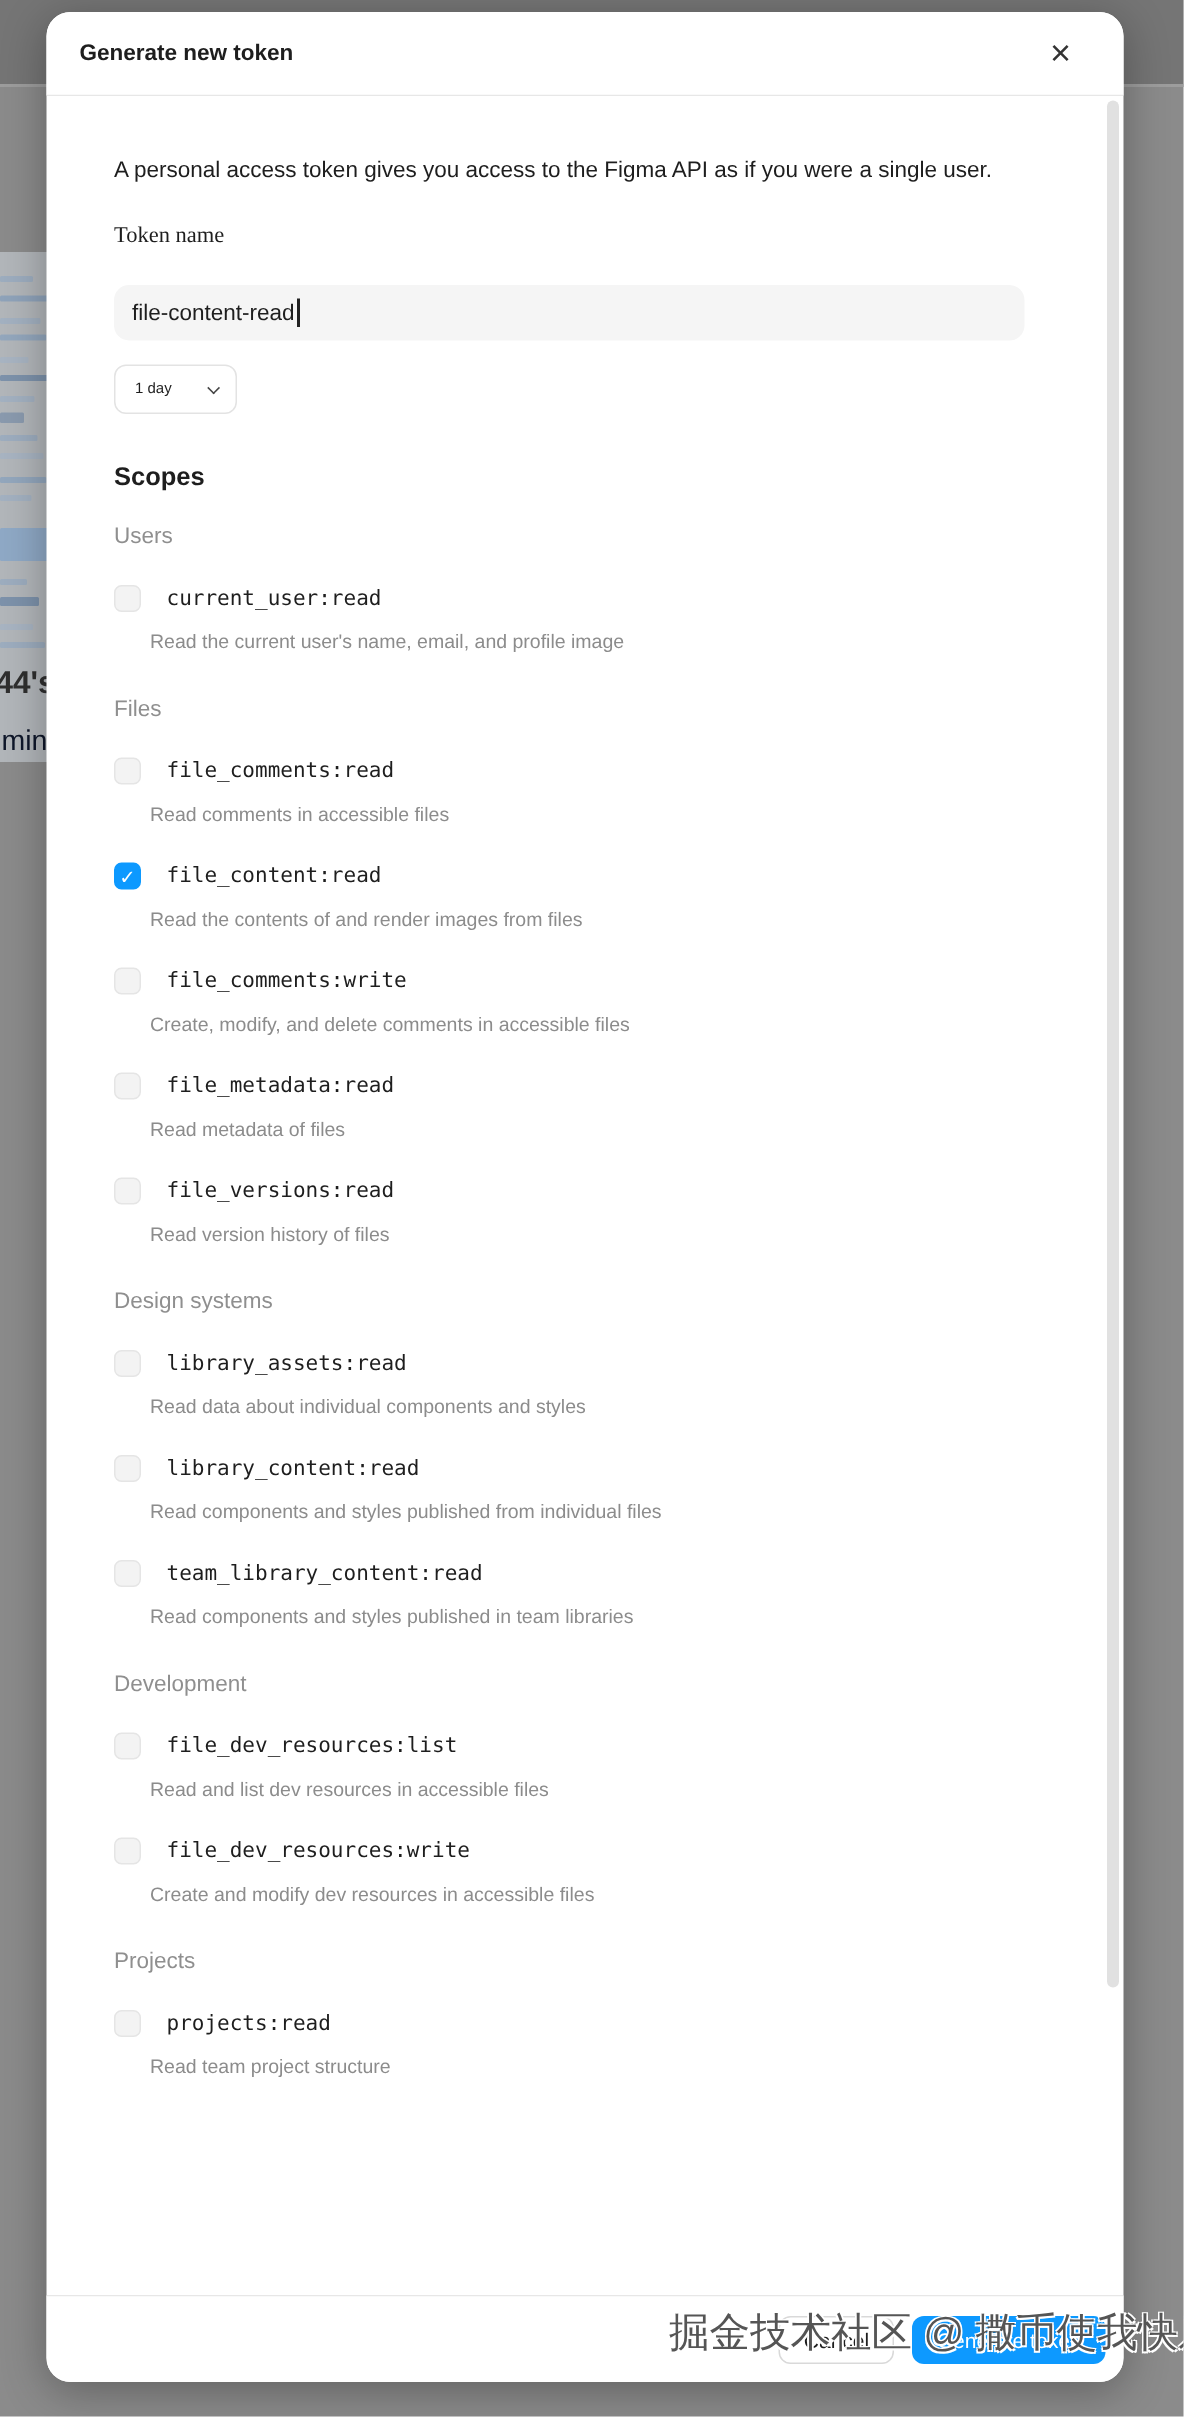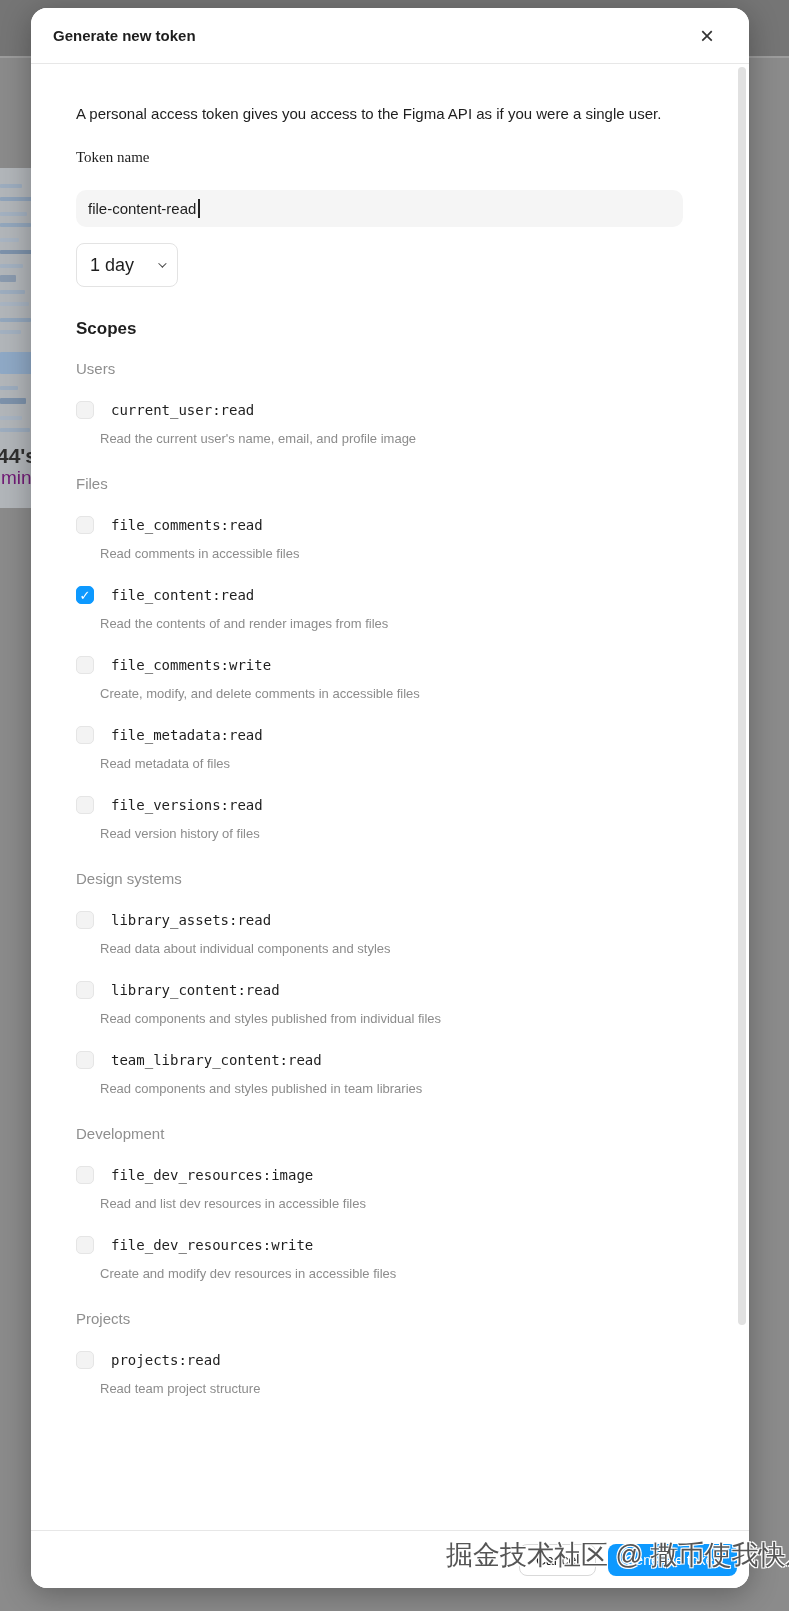--- a/index.html
+++ b/index.html
@@ -20,22 +20,22 @@
   .bg-card {
     position:absolute; left:0; top:168px; width:39px; height:340px;
     background:#b2b6ba; overflow:visible;
   }
   .bg-line { position:absolute; left:0; height:4px; border-radius:1px; }
   .bg-partial-top {
     position:absolute; left:-3px; top:276px; font-size:21px; font-weight:700;
     color:#2f2f2f; letter-spacing:0; white-space:nowrap;
   }
   .bg-partial-bottom {
-    position:absolute; left:1px; top:299px; font-size:19px;
-    color:#701a75; white-space:nowrap;
+    position:absolute; left:1px; top:316px; font-size:19px;
+    color:#0f172a; white-space:nowrap;
   }
 
   
   .modal {
     position:absolute; left:31px; top:8px; width:718px; height:1580px;
     background:#ffffff; border-radius:16px;
     box-shadow:0 6px 30px rgba(0,0,0,0.30);
   }
   .modal-header {
     position:absolute; top:0; left:0; right:0; height:56px;
@@ -64,23 +64,23 @@
     margin-top:23px; height:37px; width:607px;
     background:#f5f5f5; border-radius:10px;
     display:flex; align-items:center; padding:0 12px;
     font-size:15px; color:#1e1e1e; cursor:text;
   }
   .caret { display:inline-block; width:1.5px; height:19px; background:#222; margin-left:2px; }
 
   .section-heading { margin-top:29px; font-size:17px; font-weight:700; line-height:24px; color:#1e1e1e; }
 
   .dropdown {
-    margin-top:16px; height:44px; display:inline-flex; align-items:center;
+    margin-top:16px; height:33px; display:inline-flex; align-items:center;
     gap:24px; padding:0 13px; border:1px solid #e3e3e3; border-radius:8px;
-    background:#fff; font-size:18px; color:#1e1e1e; cursor:pointer;
+    background:#fff; font-size:10px; color:#1e1e1e; cursor:pointer;
   }
   .chevron {
     width:6px; height:6px; border-right:1.5px solid #444; border-bottom:1.5px solid #444;
     transform:rotate(45deg) translateY(-2px);
   }
 
   .expire-note { margin-top:10px; font-size:15px; line-height:20px; color:#9a9a9a; }
 
   .scopes-heading { margin-top:30px; }
   .group-label { margin-top:25px; font-size:15px; line-height:20px; color:#8f8f8f; }
@@ -248,21 +248,21 @@
     <div class="scope-row">
       <div class="checkbox"></div>
       <span class="scope-name">team_library_content:read</span>
     </div>
     <div class="scope-desc">Read components and styles published in team libraries</div>
   </div>
         <div class="group-label">Development</div>
         <div>
     <div class="scope-row">
       <div class="checkbox"></div>
-      <span class="scope-name">file_dev_resources:image</span>
+      <span class="scope-name">file_dev_resources:list</span>
     </div>
     <div class="scope-desc">Read and list dev resources in accessible files</div>
   </div>
         <div>
     <div class="scope-row">
       <div class="checkbox"></div>
       <span class="scope-name">file_dev_resources:write</span>
     </div>
     <div class="scope-desc">Create and modify dev resources in accessible files</div>
   </div>

